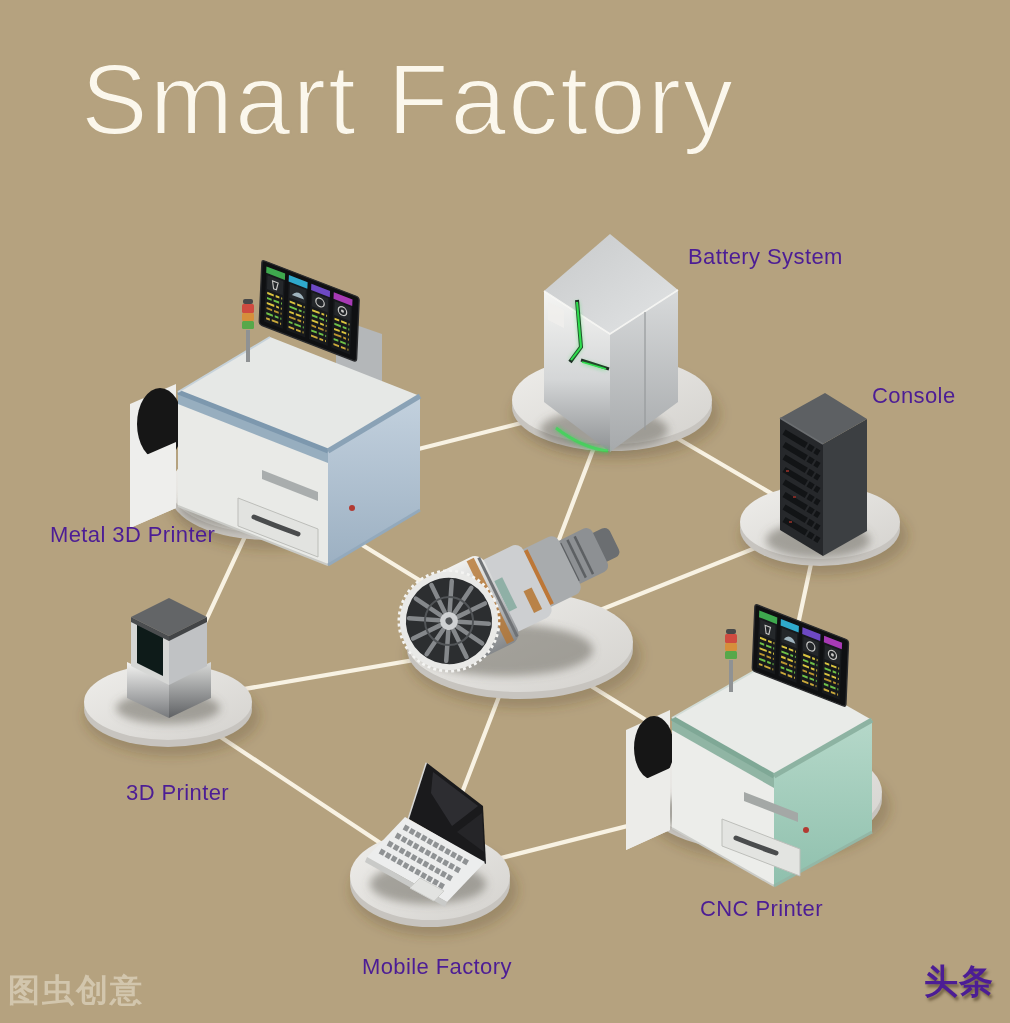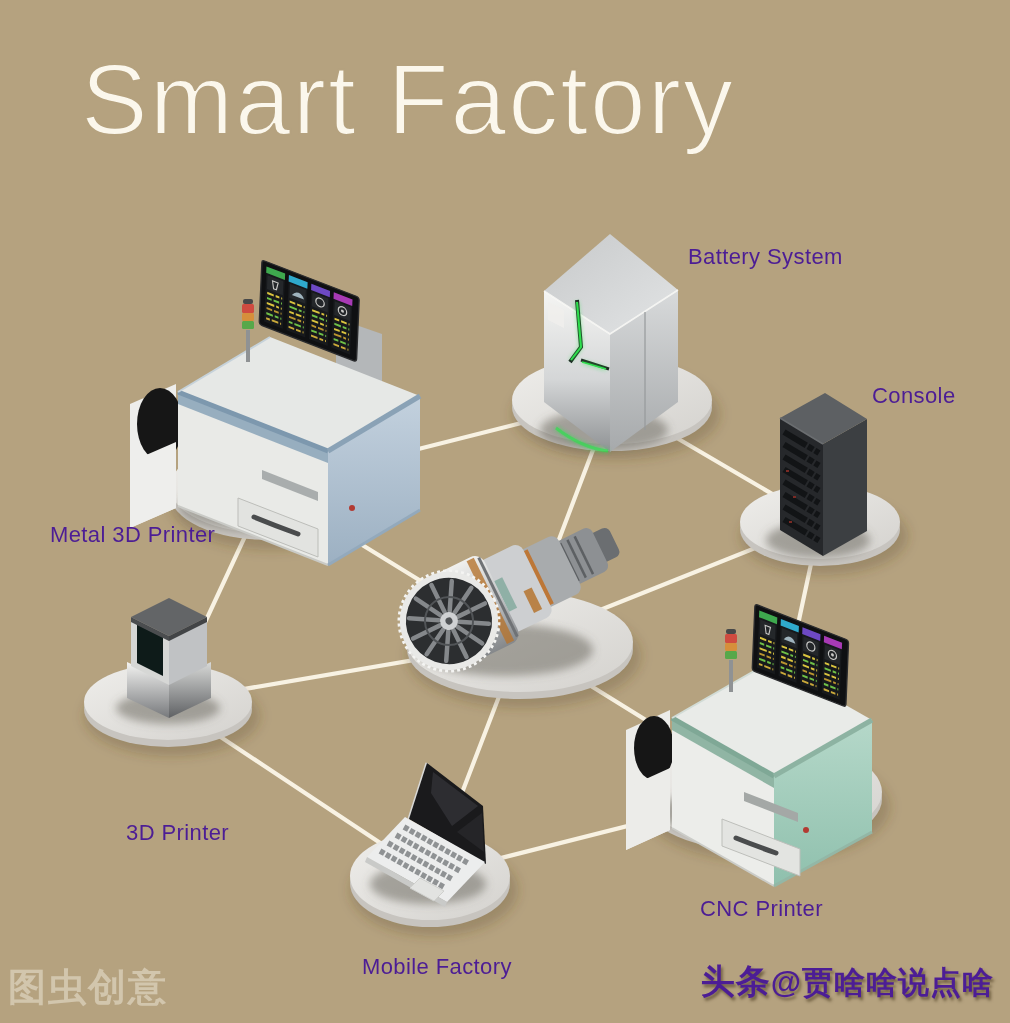--- a/index.html
+++ b/index.html
@@ -12,25 +12,25 @@
     position:absolute;left:0;top:42px;width:816px;text-align:center;
     font-size:100px;font-weight:300;letter-spacing:2px;color:#fbf7ec;
     -webkit-text-stroke:2px #b5a27f;
   }
   .node-label{
     position:absolute;font-size:22px;color:#4c1d95;letter-spacing:.4px;white-space:nowrap;
   }
   #lbl-metal{left:50px;top:522px;}
   #lbl-battery{left:688px;top:244px;}
   #lbl-server{left:872px;top:383px;}
-  #lbl-printer3d{left:126px;top:820px;}
+  #lbl-printer3d{left:126px;top:780px;}
   #lbl-mobile{left:362px;top:954px;}
   #lbl-cnc{left:700px;top:896px;}
   .wm-tuchong{
-    position:absolute;left:8px;bottom:10px;font-size:38px;font-weight:600;
+    position:absolute;left:8px;bottom:10px;font-size:32px;font-weight:600;
     color:rgba(247,242,230,.45);letter-spacing:2px;
   }
   .wm-toutiao{
     position:absolute;right:16px;bottom:18px;font-size:31px;font-weight:700;color:#4c1d95;
     text-shadow:2px 3px 3px rgba(60,45,20,.55);letter-spacing:1px;display:flex;align-items:baseline;
   }
   .wm-toutiao .brand{font-size:34px;}
   svg.scene{position:absolute;left:0;top:0;}
 </style>
 </head>
@@ -364,14 +364,13 @@
 <div class="node-label" id="lbl-metal">Metal 3D Printer</div>
 <div class="node-label" id="lbl-battery">Battery System</div>
 <div class="node-label" id="lbl-server">Console</div>
 <div class="node-label" id="lbl-printer3d">3D Printer</div>
 <div class="node-label" id="lbl-mobile">Mobile Factory</div>
 <div class="node-label" id="lbl-cnc">CNC Printer</div>
 
 <div class="wm-tuchong">图虫创意</div>
 <div class="wm-toutiao">
   <span class="brand">头条</span>
-  <span>@贾啥啥说点啥</span>
 </div>
 
 </body></html>

